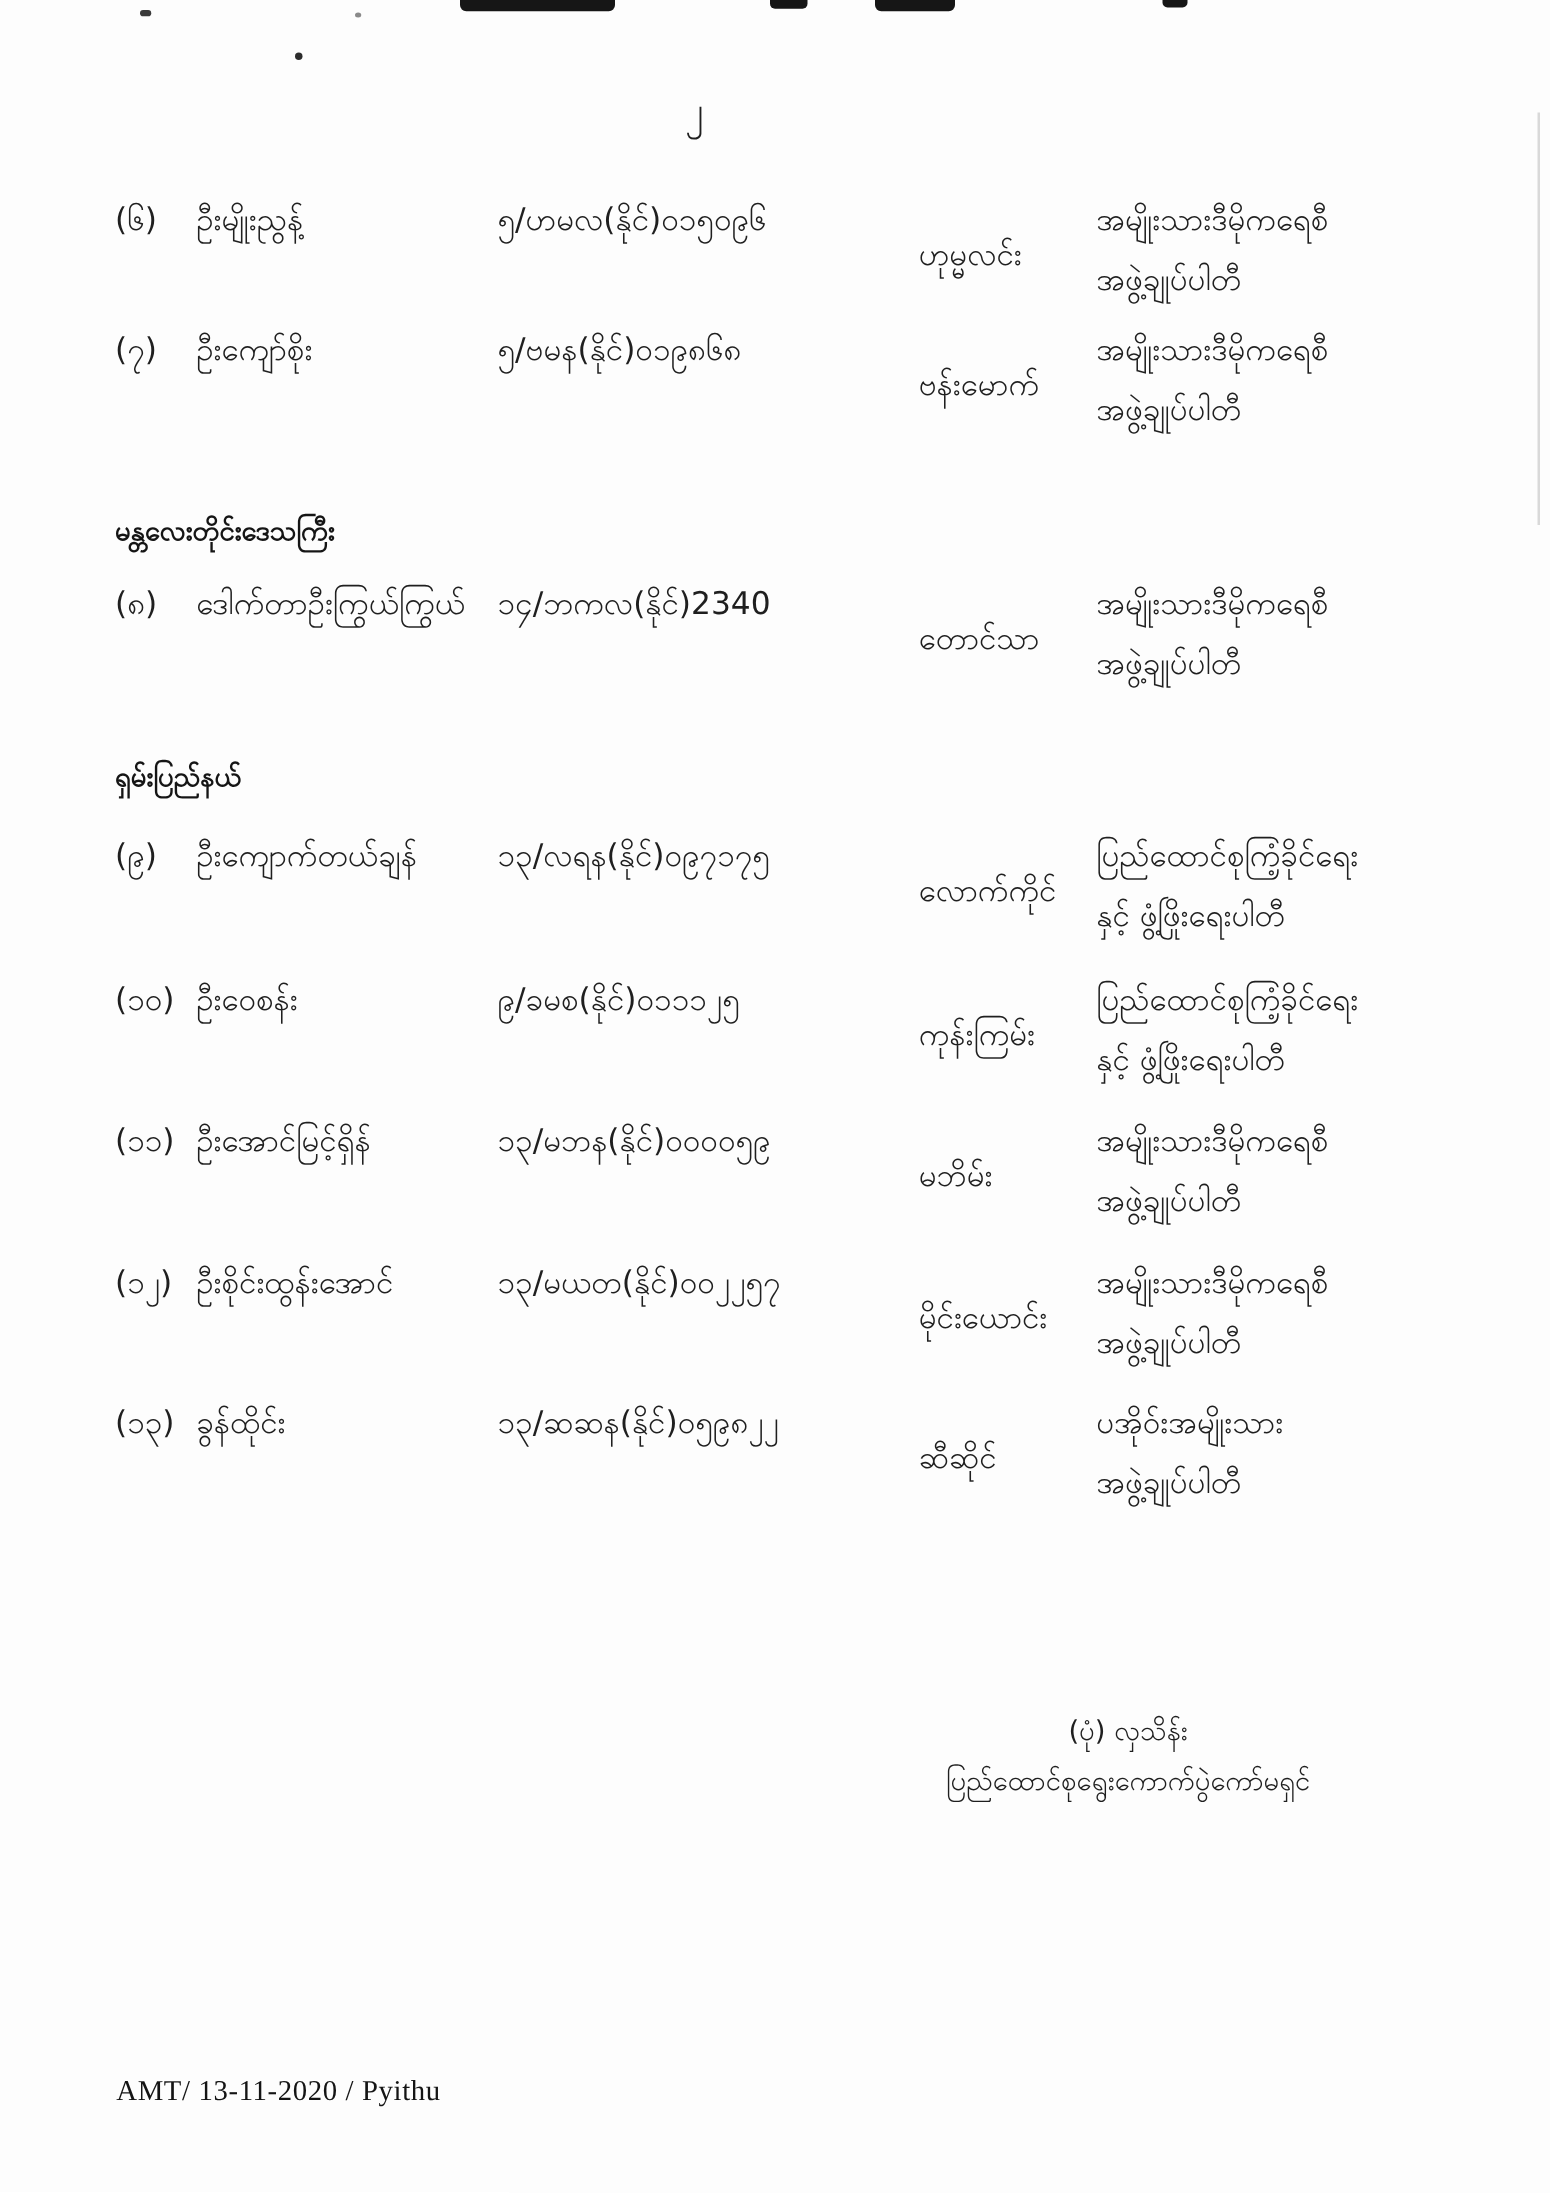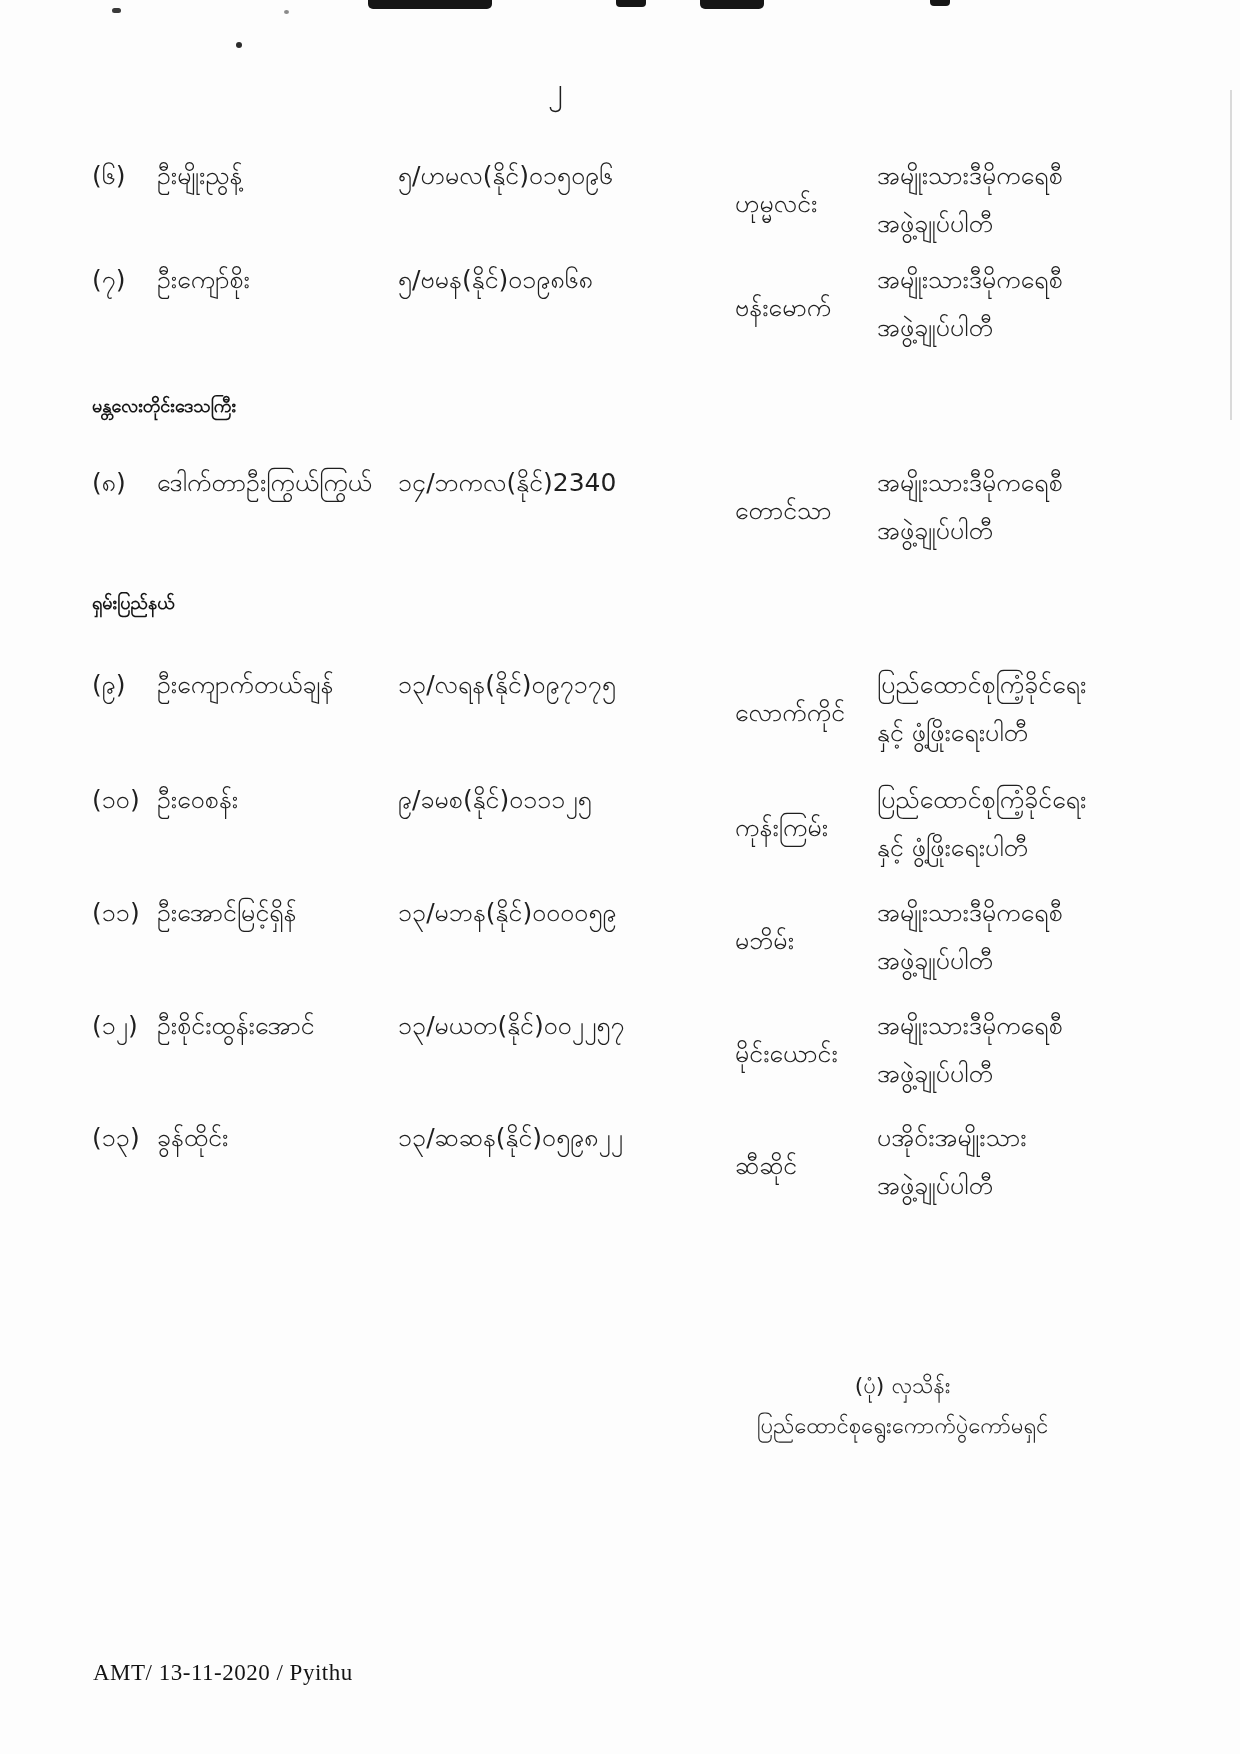--- a/index.html
+++ b/index.html
@@ -15,24 +15,25 @@
   .pageno {
     position: absolute;
     left: 548px;
     top: 72px;
     font-size: 30px;
     line-height: 34px;
   }
   .section-header {
     position: absolute;
     left: 92px;
-    font-size: 18px;
+    font-size: 22px;
     font-weight: bold;
     line-height: 36px;
     color: #151515;
+    margin-top: 20px;
   }
   .row { position: absolute; left: 0; width: 1240px; font-size: 25px; }
   .c-no    { position: absolute; left: 92px;  top: 0; line-height: 36px; white-space: nowrap; }
   .c-name  { position: absolute; left: 157px; top: 0; line-height: 36px; white-space: nowrap; }
   .c-nrc   { position: absolute; left: 398px; top: 0; line-height: 36px; white-space: nowrap; }
   .c-town  { position: absolute; left: 735px; top: 0; line-height: 36px; white-space: nowrap; margin-top: 28px; }
   .c-party { position: absolute; left: 877px; top: 0; width: 270px; }
   .pl  { display: block; line-height: 36px; white-space: nowrap; }
   .pl2 { margin-top: 12px; }
   .signature {

